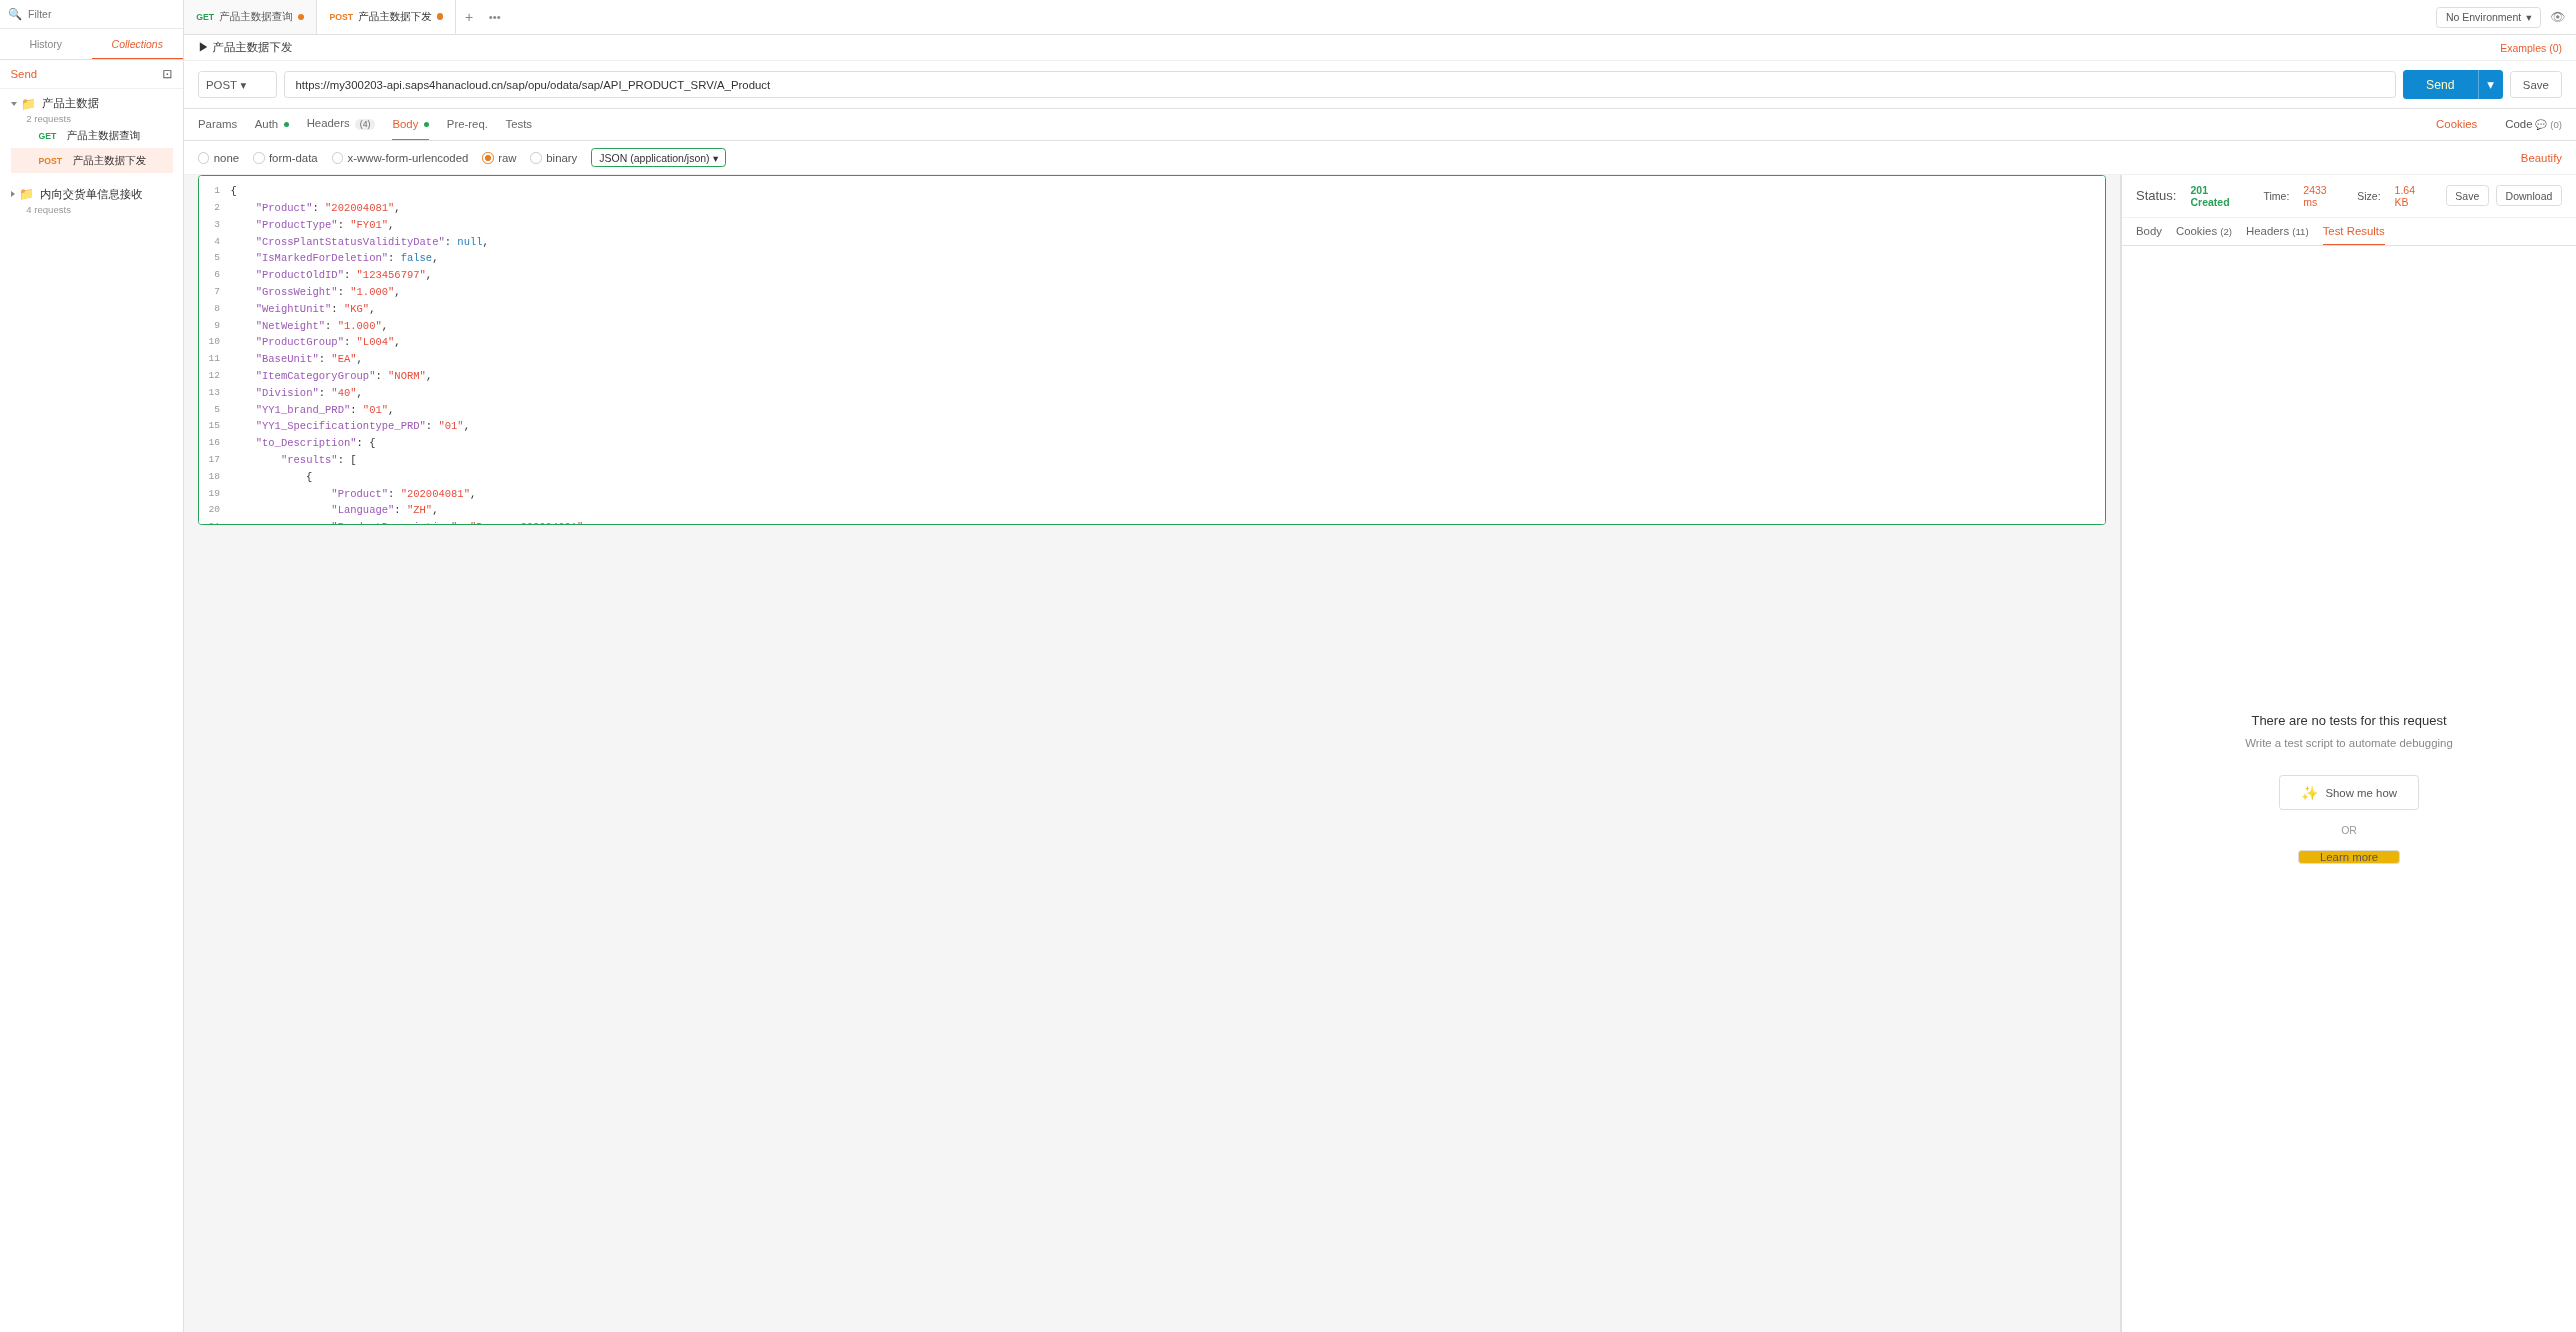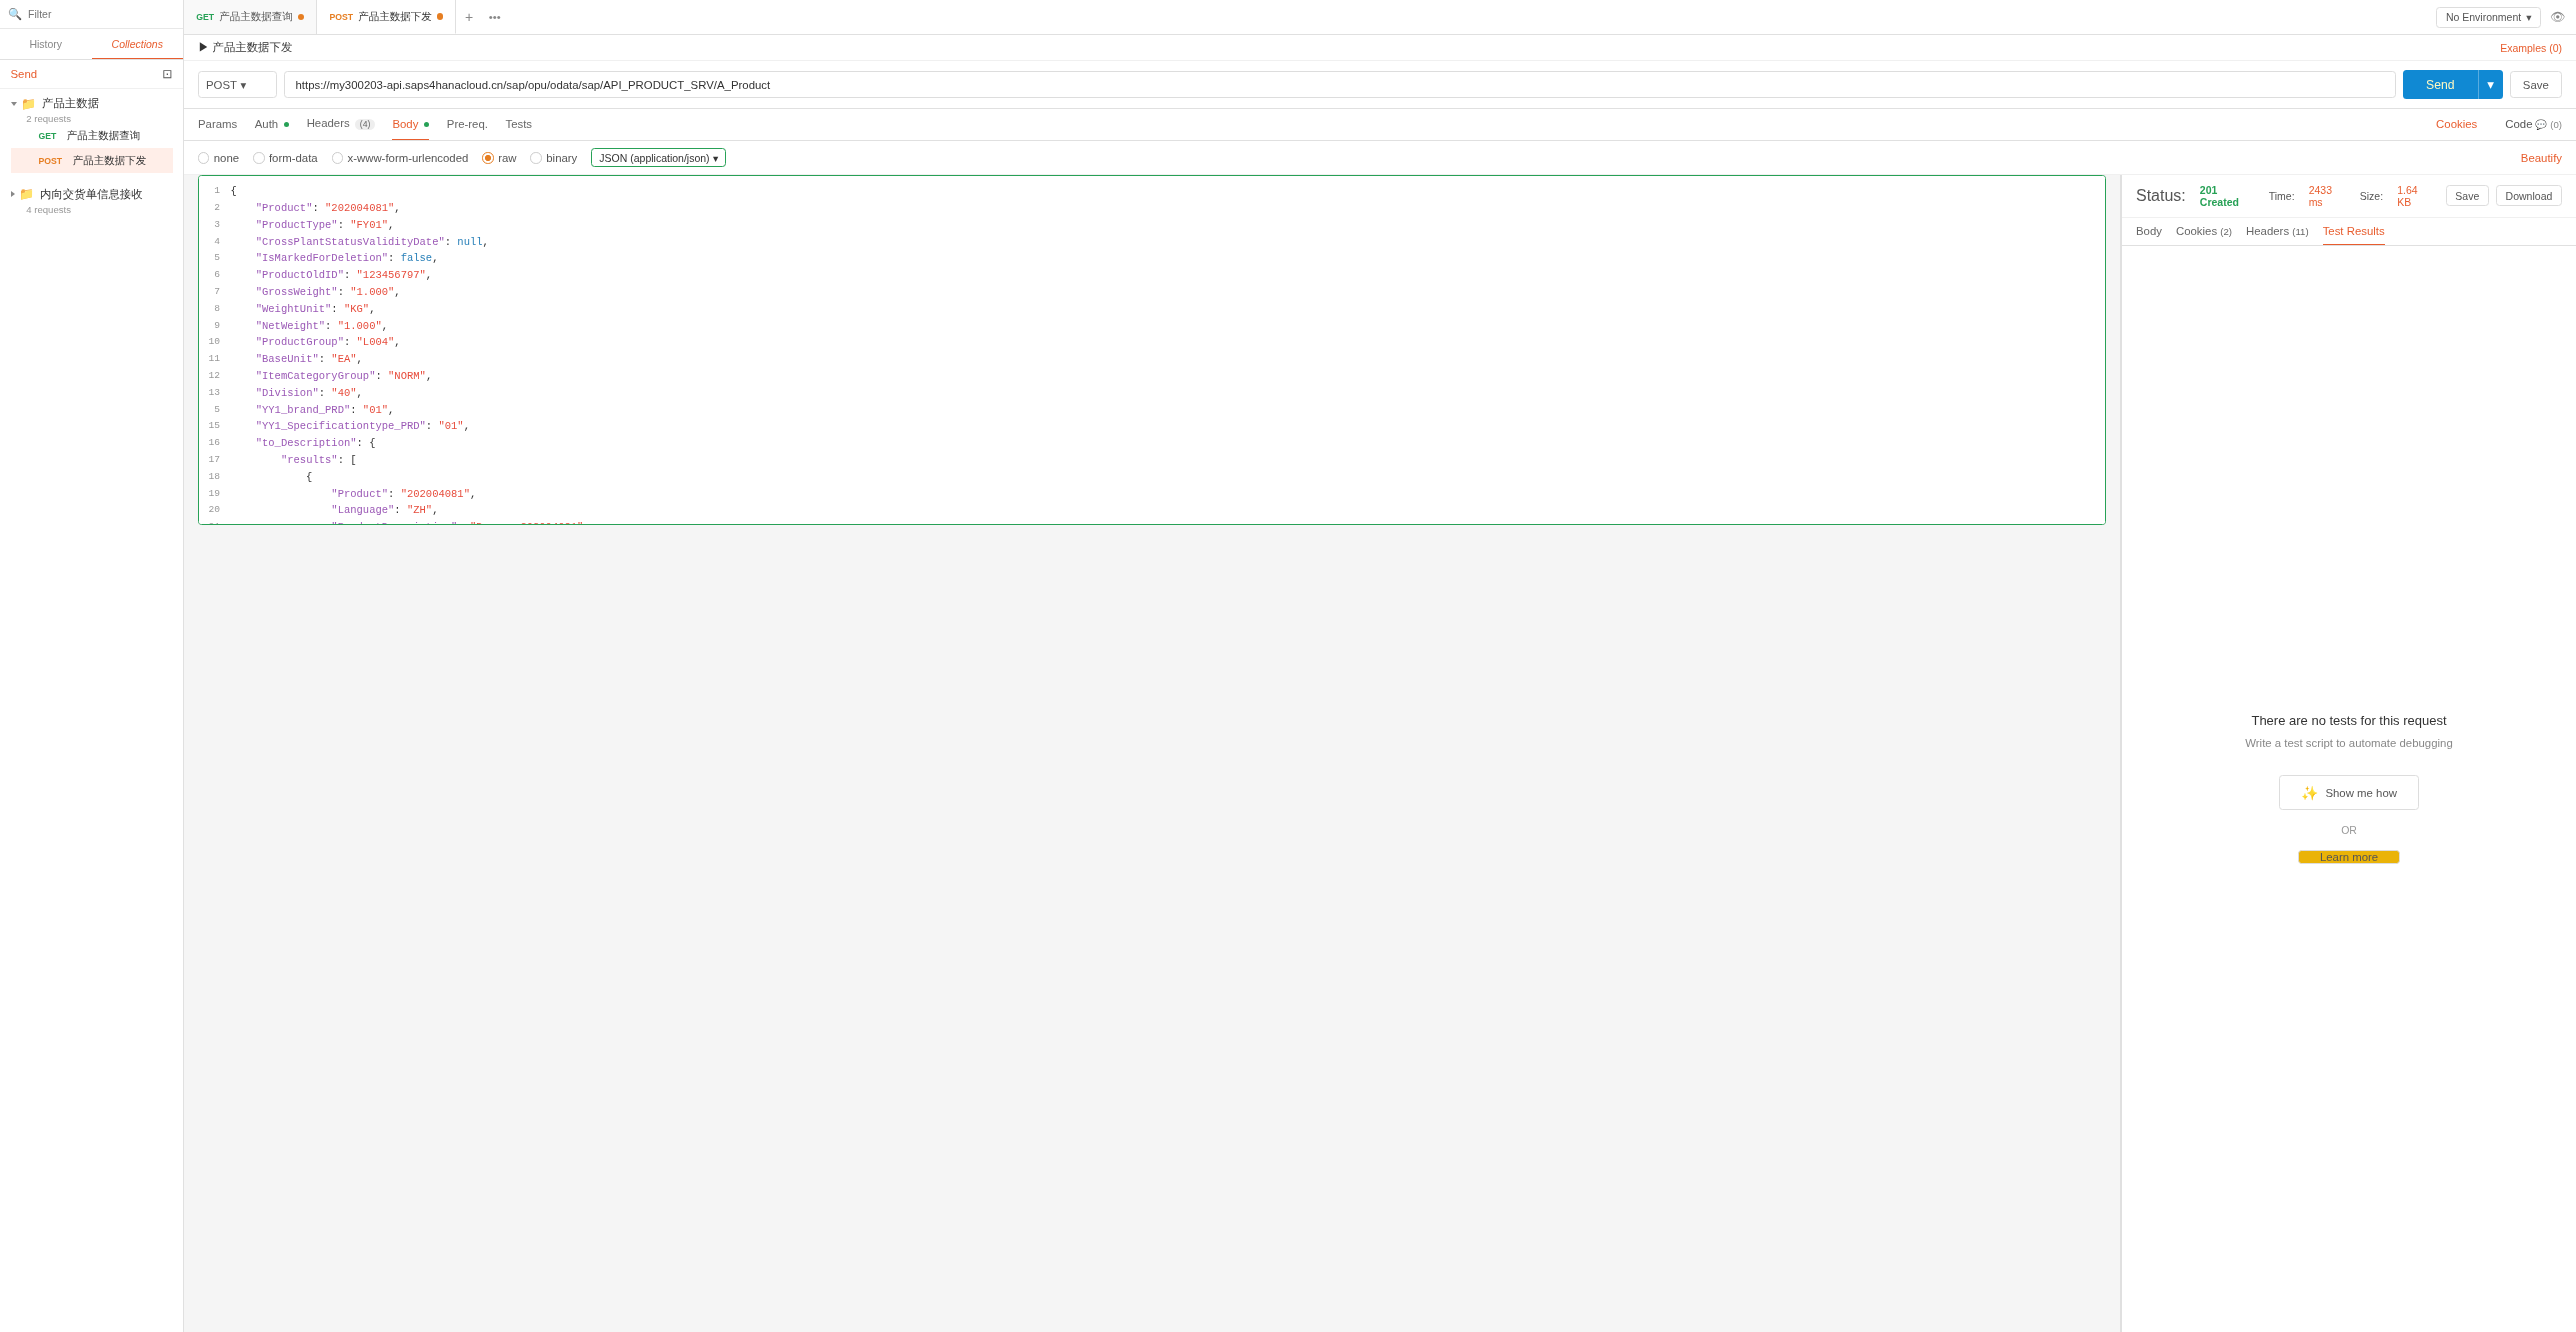--- a/index.html
+++ b/index.html
@@ -76,21 +76,21 @@
     .line-num { color: #999; min-width: 24.5px; text-align: right; padding-right: 10.5px; user-select: none; font-size: 9.6px; }
     .line-content { color: #333; white-space: pre; }
     .code-key { color: #9b59b6; }
     .code-string { color: #e74c3c; }
     .code-bool { color: #2980b9; }
     .code-null { color: #2980b9; }
 
     
     .response-area { flex: 1; border-left: 0.9px solid #e0e0e0; display: flex; flex-direction: column; min-width: 332px; max-width: 455px; background: #fff; }
     .response-status-bar { display: flex; align-items: center; padding: 8.7px 14px; gap: 14px; border-bottom: 0.9px solid #f0f0f0; }
-    .status-label { color: #555; font-size: 16px; }
+    .status-label { color: #555; font-size: 13px; }
     .status-value { color: #27a156; font-size: 10.5px; font-weight: 600; }
     .time-label { color: #555; font-size: 10.5px; }
     .time-value { color: #e85d2e; font-size: 10.5px; }
     .size-label { color: #555; font-size: 10.5px; }
     .size-value { color: #e85d2e; font-size: 10.5px; }
     .save-download { display: flex; gap: 7px; margin-left: auto; }
     .small-btn { border: 0.9px solid #ddd; border-radius: 3.5px; padding: 3.5px 8.7px; font-size: 10.5px; color: #555; background: #fff; cursor: pointer; }
 
     .response-tabs { display: flex; padding: 0 14px; border-bottom: 0.9px solid #e0e0e0; gap: 14px; }
     .response-tab { padding: 7px 0; font-size: 11.4px; color: #666; cursor: pointer; border-bottom: 1.7px solid transparent; }

